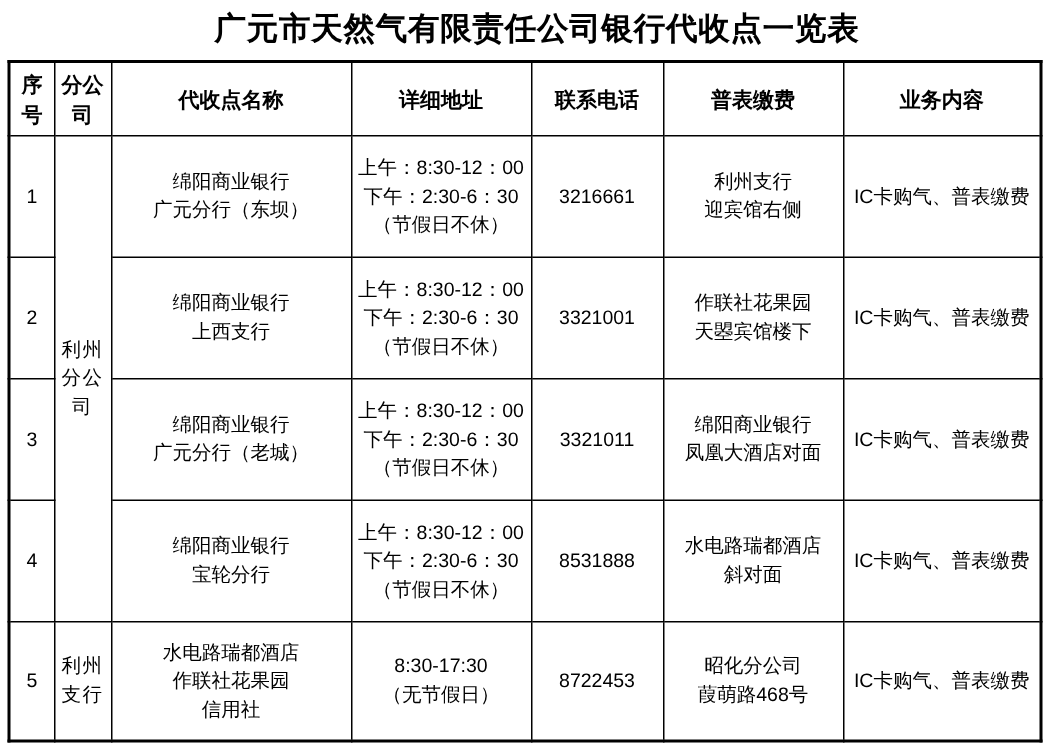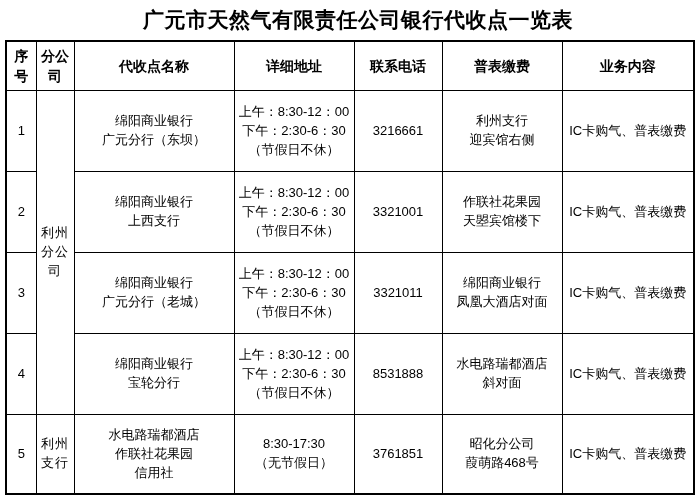--- a/index.html
+++ b/index.html
@@ -241,21 +241,21 @@
             <span>作联社花果园</span>
             <span>信用社</span>
           </span>
         </td>
         <td class="hours-cell">
           <span class="cell-lines">
             <span>8:30-17:30</span>
             <span>（无节假日）</span>
           </span>
         </td>
-        <td class="phone-cell">3761851</td>
+        <td class="phone-cell">8722453</td>
         <td class="addr-cell">
           <span class="cell-lines">
             <span>昭化分公司</span>
             <span>葭萌路468号</span>
           </span>
         </td>
         <td class="biz-cell">IC卡购气、普表缴费</td>
       </tr>
     </tbody>
   </table>

